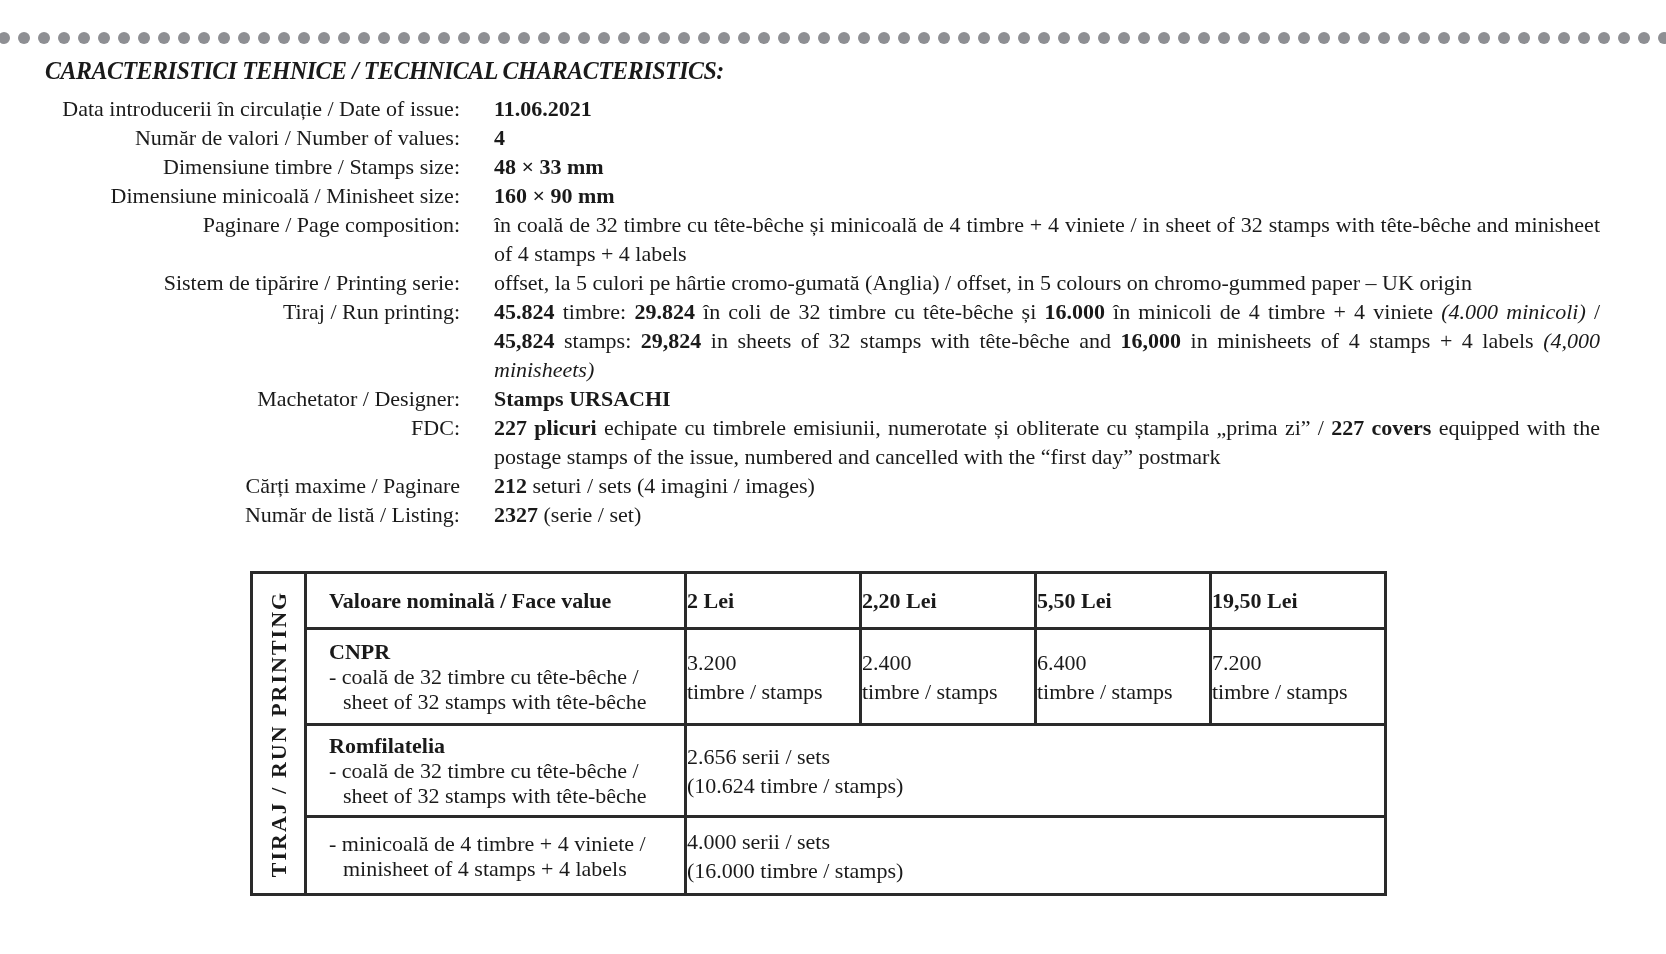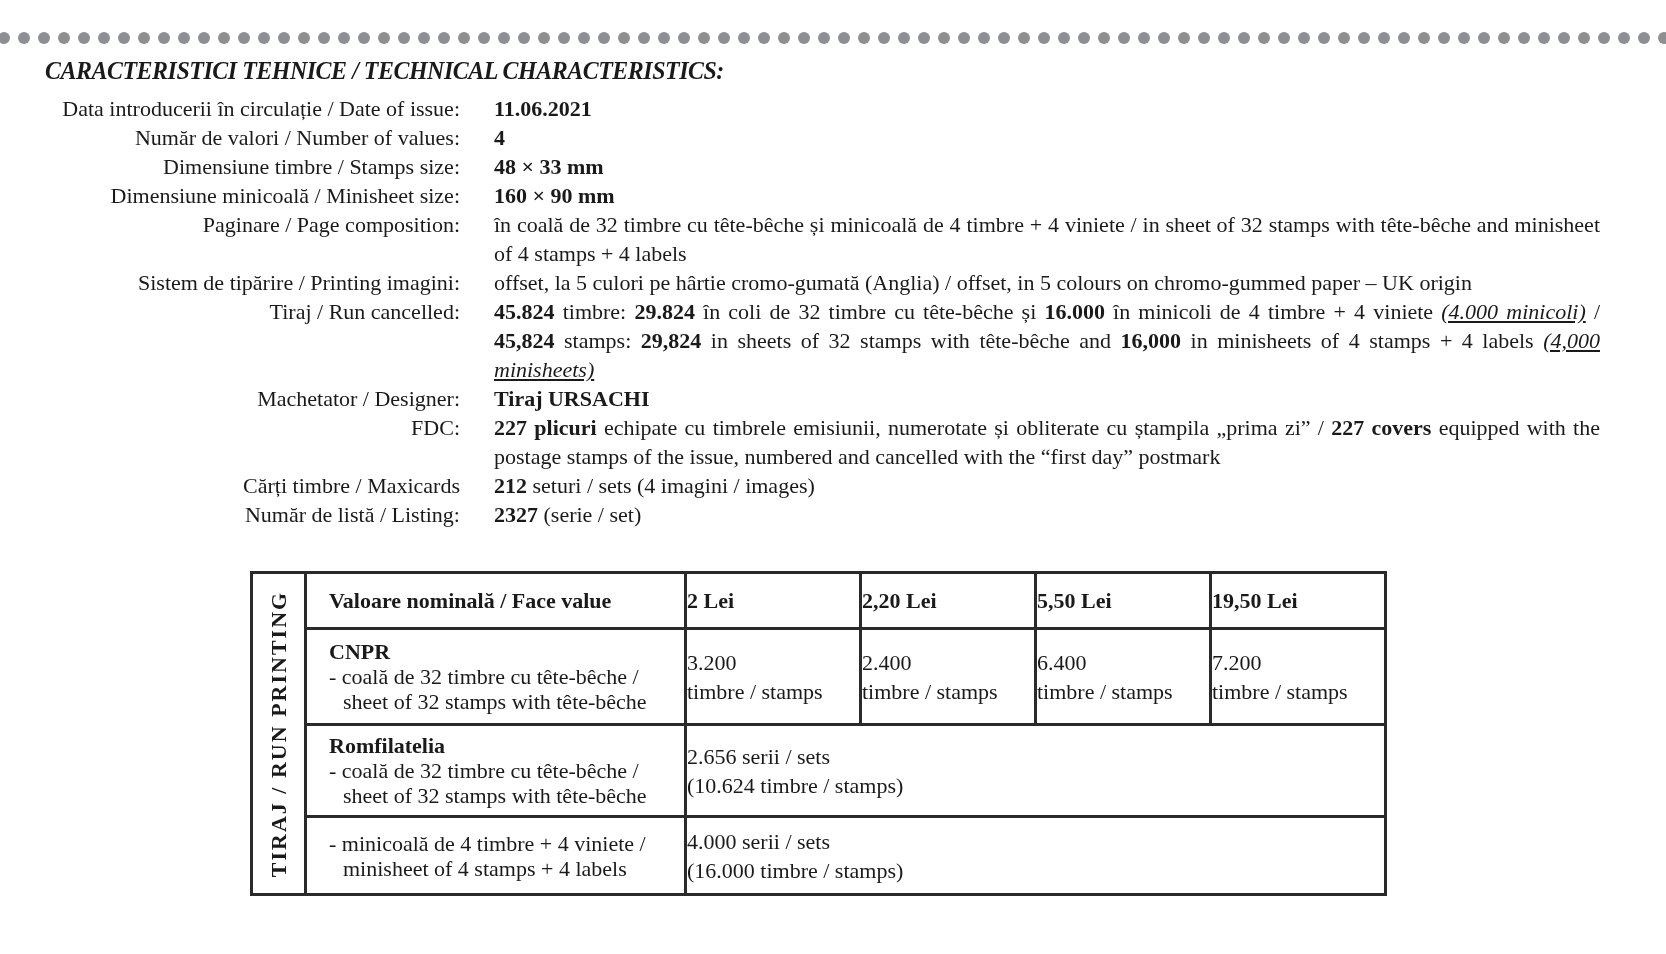--- a/index.html
+++ b/index.html
@@ -7,21 +7,21 @@
          font-family:"Liberation Serif", "DejaVu Serif", serif; color:#1a1a1a; }
   .dots { position:absolute; left:-2px; top:32px; width:1670px; height:14px; display:flex; gap:0; }
   .dot { width:12px; height:12px; border-radius:50%; background:#8e8f93; margin-right:8px; flex:0 0 auto; }
   .heading { position:absolute; left:45px; top:56px; font-size:26px; font-weight:bold; font-style:italic;
              letter-spacing:-0.5px; margin:0; transform:scaleX(0.92); transform-origin:left; white-space:nowrap; }
   .specs { position:absolute; left:0; top:94px; width:1640px; font-size:22px; line-height:29px; }
   .spec-row { display:flex; }
   .spec-label { width:494px; text-align:right; padding-right:34px; box-sizing:border-box; flex:0 0 auto; white-space:nowrap; }
   .spec-value { width:1106px; text-align:justify; flex:0 0 auto; }
   .b { font-weight:bold; }
-  .i { font-style:italic;text-decoration:underline; }
+  .i { font-style:italic; }
   table.run { position:absolute; left:250px; top:571px; border-collapse:collapse; font-size:22px; }
   table.run td { border:3px solid #2a2a2a; padding:0; }
   .side { width:51px; height:326px; position:relative; }
   .side span { position:absolute; left:50%; top:50%; transform:translate(-50%,-50%) rotate(-90deg);
                white-space:nowrap; font-weight:bold; font-size:22px; letter-spacing:2px; }
   .c-desc { width:380px; padding:0 0 0 22px !important; line-height:25px; text-align:left; box-sizing:border-box; }
   .c-val { width:172px; line-height:29px; }
   .row-h td { height:53px; }
   .row-1 td { height:93px; }
   .row-2 td { height:89px; }
@@ -136,37 +136,37 @@
     </div>
     <div class="spec-row">
       <div class="spec-label">Dimensiune minicoală / Minisheet size:</div>
       <div class="spec-value b">160 × 90 mm</div>
     </div>
     <div class="spec-row">
       <div class="spec-label">Paginare / Page composition:</div>
       <div class="spec-value">în coală de 32 timbre cu tête-bêche și minicoală de 4 timbre + 4 viniete / in sheet of 32 stamps with tête-bêche and minisheet of 4 stamps + 4 labels</div>
     </div>
     <div class="spec-row">
-      <div class="spec-label">Sistem de tipărire / Printing imagini:</div>
+      <div class="spec-label">Sistem de tipărire / Printing serie:</div>
       <div class="spec-value">offset, la 5 culori pe hârtie cromo-gumată (Anglia) / offset, in 5 colours on chromo-gummed paper – UK origin</div>
     </div>
     <div class="spec-row">
-      <div class="spec-label">Tiraj / Run cancelled:</div>
+      <div class="spec-label">Tiraj / Run printing:</div>
       <div class="spec-value"><span class="b">45.824</span><span> timbre: </span><span class="b">29.824</span><span> în coli de 32 timbre cu tête-bêche și </span><span class="b">16.000</span><span> în minicoli de 4 timbre + 4 viniete </span><span class="i">(4.000 minicoli)</span><span> / </span><span class="b">45,824</span><span>  stamps: </span><span class="b">29,824</span><span> in sheets of 32 stamps with tête-bêche and </span><span class="b">16,000</span><span> in minisheets of 4 stamps + 4 labels </span><span class="i">(4,000 minisheets)</span></div>
     </div>
     <div class="spec-row">
       <div class="spec-label">Machetator / Designer:</div>
-      <div class="spec-value b">Tiraj URSACHI</div>
+      <div class="spec-value b">Stamps URSACHI</div>
     </div>
     <div class="spec-row">
       <div class="spec-label">FDC:</div>
       <div class="spec-value"><span class="b">227 plicuri</span><span> echipate cu timbrele emisiunii, numerotate și obliterate cu ștampila „prima zi” / </span><span class="b">227 covers</span><span> equipped with the postage stamps of the issue, numbered and cancelled with the “first day” postmark</span></div>
     </div>
     <div class="spec-row">
-      <div class="spec-label">Cărți timbre / Maxicards</div>
+      <div class="spec-label">Cărți maxime / Paginare</div>
       <div class="spec-value"><span class="b">212</span><span> seturi / sets (4 imagini / images)</span></div>
     </div>
     <div class="spec-row">
       <div class="spec-label">Număr de listă / Listing:</div>
       <div class="spec-value"><span class="b">2327</span><span> (serie / set)</span></div>
     </div>
   </div>
 
 <table class="run">
   <tbody>

